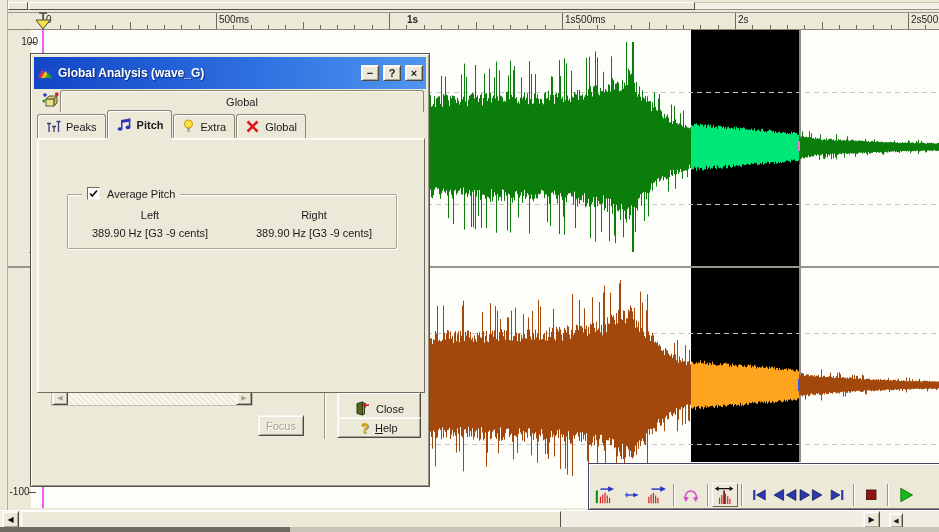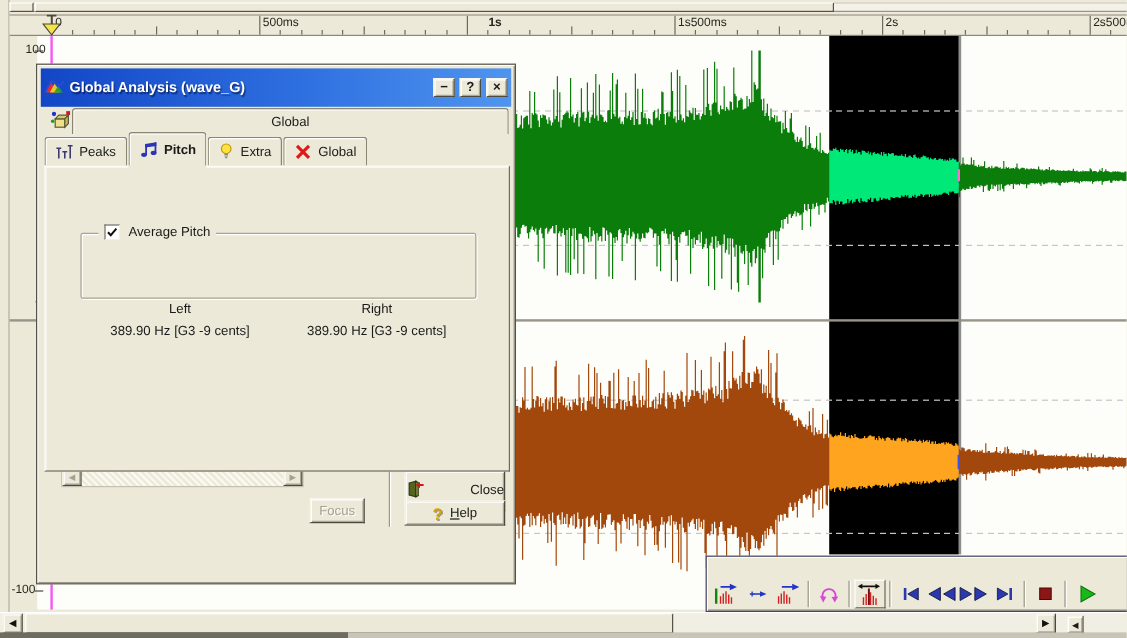--- a/index.html
+++ b/index.html
@@ -77,36 +77,36 @@
     box-shadow:inset 1px 1px 0 #f8f6ee; z-index:2; }
 
   .groupbox { position:absolute; left:29px; top:55px; width:330px; height:55px;
     border:1px solid #a9a593; border-radius:2px; box-shadow:1px 1px 0 #fff, inset 1px 1px 0 #fff; }
   .gb-legend { position:absolute; left:14px; top:-8px; background:#ece9d8; padding:0 5px;
     display:flex; align-items:center; gap:7px; }
   .checkbox { width:13px; height:13px; background:#fff; border:1px solid;
     border-color:#6e6a5c #f4f2e8 #f4f2e8 #6e6a5c; display:flex; align-items:center; justify-content:center; }
   .pitch-cols { position:absolute; left:0; top:14px; width:100%; display:flex; }
   .pitch-col { width:50%; text-align:center; }
-  .pitch-col .hdr { margin-bottom:6px;margin-top:43px; }
+  .pitch-col .hdr { margin-bottom:6px; }
 
   .hotpoints-row { position:absolute; left:0; top:284px; width:290px; text-align:center;
     color:#a6a292; text-shadow:1px 1px 0 #fff; }
   .hp-scroll { position:absolute; left:17px; top:310px; width:202px; height:17px;
     background:repeating-linear-gradient(45deg,#faf8f0 0 2px,#ecead9 2px 4px);
     border:1px solid #c4c0b0; display:flex; justify-content:space-between; }
   .hp-arrow { width:16px; height:15px; font-size:7px; color:#a6a292; }
   .create-markers-btn { position:absolute; left:19px; top:336px; width:193px; height:21px; }
   .focus-btn { position:absolute; left:224px; top:336px; width:46px; height:21px; }
   .vsep { position:absolute; left:290px; top:282px; width:2px; height:78px;
     border-left:1px solid #9a9687; border-right:1px solid #fff; }
   .analyse-wrap { position:absolute; left:303px; top:285px; width:84px; height:23px;
     border:1px solid #23231c; }
   .analyse-btn { width:100%; height:100%; outline:1px dotted #55524a; outline-offset:-4px; font-size:11px; }
-  .close-btn { position:absolute; left:303px; top:313px; width:84px; height:34px;justify-content:space-between; }
+  .close-btn { position:absolute; left:303px; top:313px; width:84px; height:34px; }
   .help-btn  { position:absolute; left:303px; top:338px; width:84px; height:21px; }
   .help-qmark { color:#d8a300; font-weight:bold; font-size:14px; text-shadow:1px 1px 0 #9a9687; }
   .uline { text-decoration:underline; }
 
   
   .transport { left:588px; top:463px; width:353px; height:47px; background:#ece9d8;
     border:1px solid #45456a; box-shadow:inset 1px 1px 0 #fff, inset -1px -1px 0 #8e8a7a; z-index:11; }
   .tp-titlebar { position:absolute; left:2px; top:2px; right:2px; height:15px;
     background:linear-gradient(90deg,#1246c6 0%, #2e6fe0 55%, #4f95ef 100%);
     color:#fff; font-weight:bold; font-size:11px; display:flex; align-items:center; padding-left:5px;

